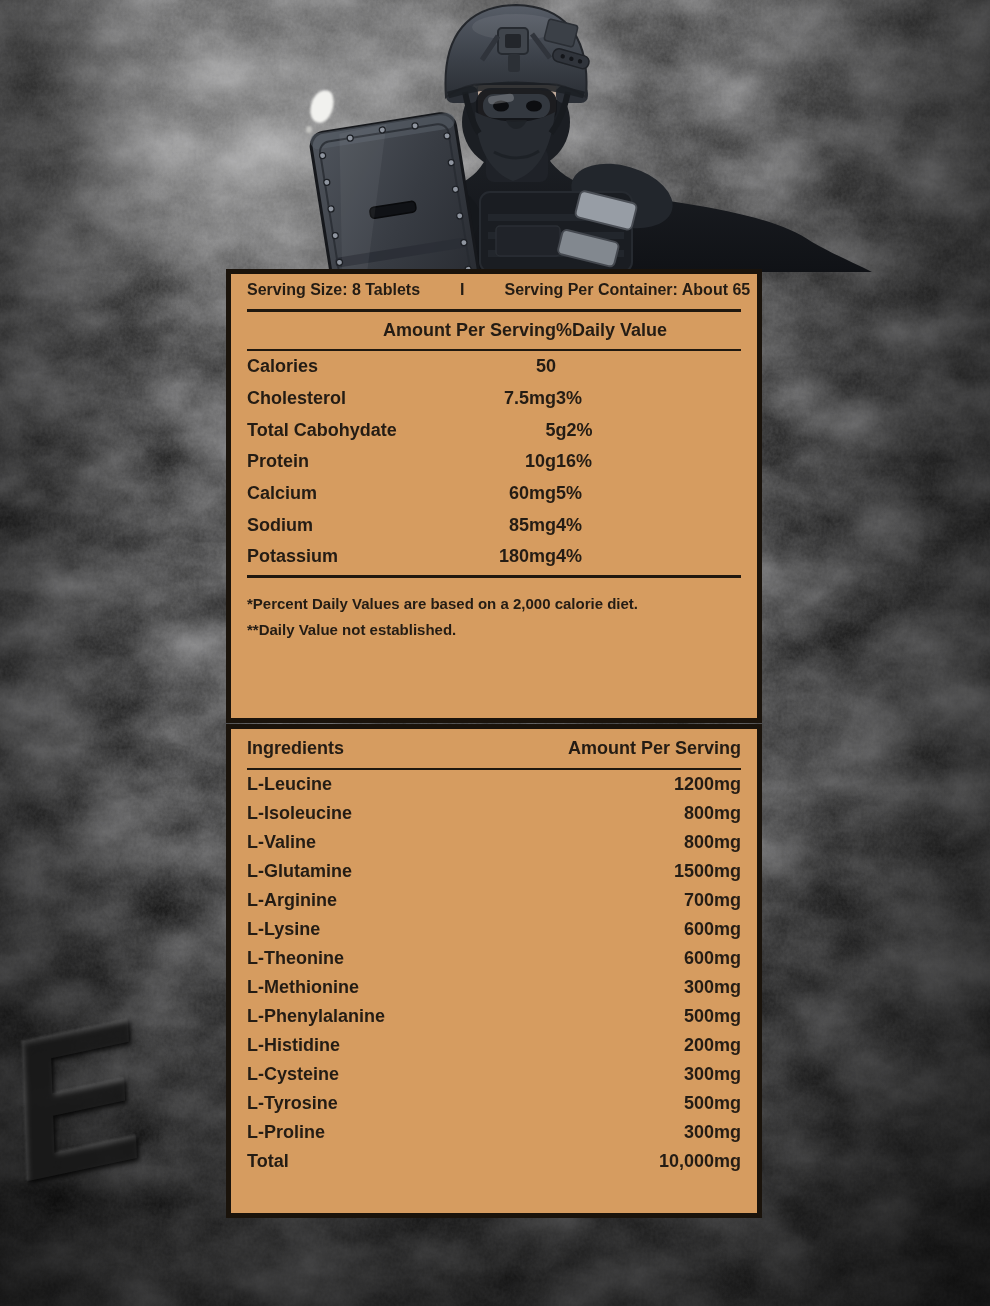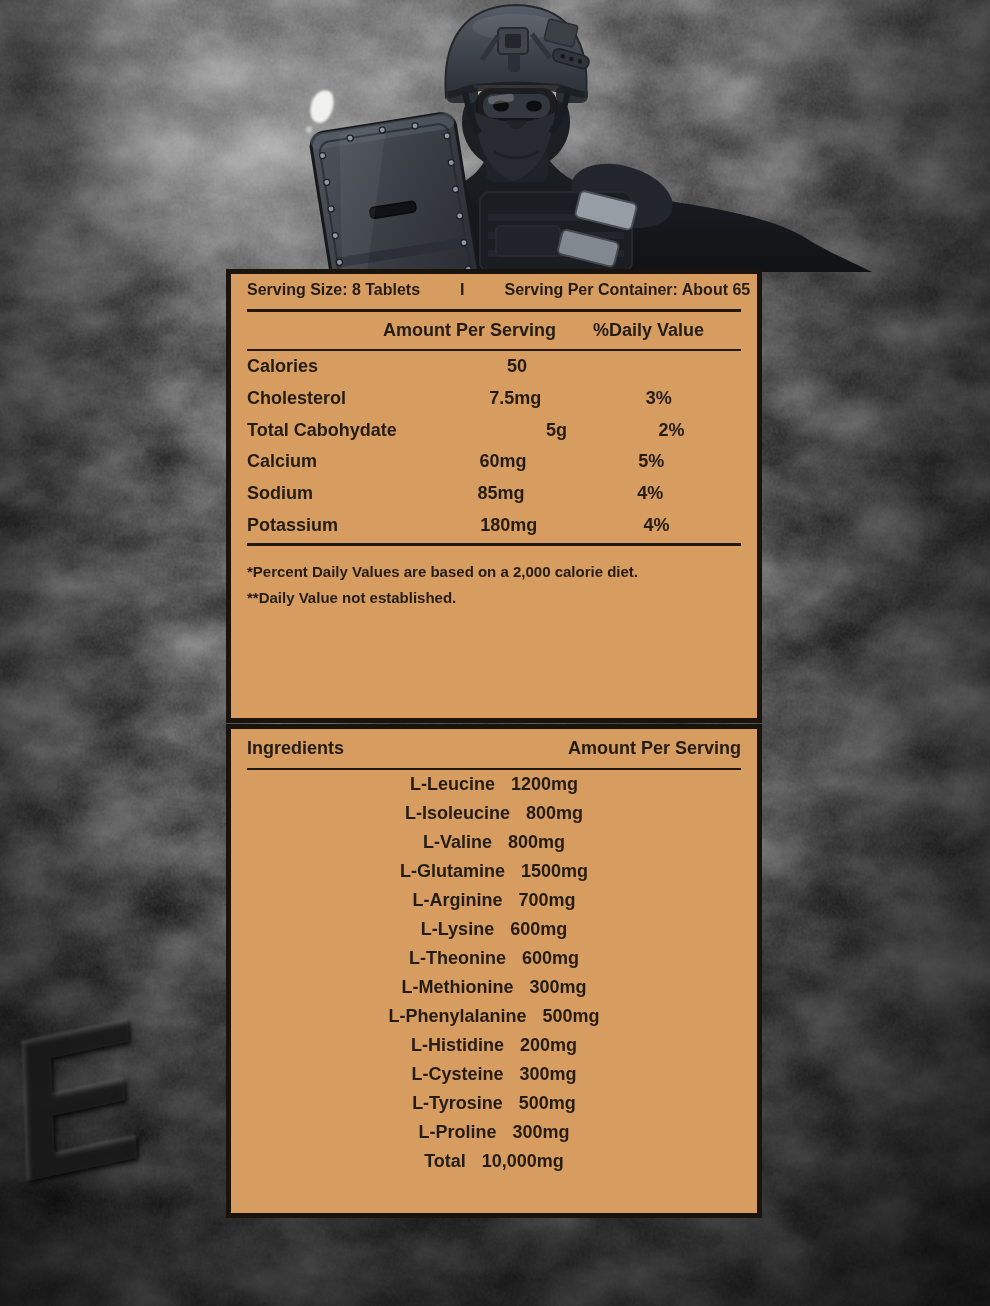--- a/index.html
+++ b/index.html
@@ -91,35 +91,35 @@
   }
   .rule{background:#20180f;}
   .rule.thick{height:3px;margin-top:8px;}
   .rule.thin{height:2px;}
   .hdr-row{
     display:flex;align-items:center;height:37px;
     font-size:18px;font-weight:700;white-space:nowrap;
   }
   .col-name{flex:1;text-align:left;}
   .col-amt{width:180px;text-align:right;}
-  .col-dv{width:185px;text-align:center;}
+  .col-dv{width:185px;text-align:left;}
   .n-row{
     display:flex;align-items:center;height:31.7px;
-    font-size:18px;font-weight:700;white-space:nowrap;gap:35px;
+    font-size:18px;font-weight:700;white-space:nowrap;
   }
   .footnotes{margin-top:13px;}
   .footnotes p{
     font-size:15px;font-weight:700;line-height:26px;white-space:nowrap;
   }
   .hdr-row2{
     display:flex;align-items:center;justify-content:space-between;height:39px;
     font-size:18px;font-weight:700;white-space:nowrap;
   }
   .i-row{
-    display:flex;align-items:center;justify-content:center;height:29px;
+    display:flex;align-items:center;justify-content:space-between;height:29px;
     font-size:18px;font-weight:700;white-space:nowrap;gap:16px;
   }
 </style>
 </head>
 <body>
 
 <svg class="noise-svg" width="990" height="1306" aria-hidden="true">
   <defs>
     <filter id="clouds" x="0" y="0" width="100%" height="100%">
       <feTurbulence type="fractalNoise" baseFrequency="0.011 0.016" numOctaves="5" seed="11" stitchTiles="stitch"></feTurbulence>
@@ -268,20 +268,25 @@
         <span class="col-dv">3%</span>
       </div>
 
       <div class="n-row">
         <span class="col-name">Total Cabohydate</span>
         <span class="col-amt">5g</span>
         <span class="col-dv">2%</span>
       </div>
 
 
+      <div class="n-row">
+        <span class="col-name">Protein</span>
+        <span class="col-amt">10g</span>
+        <span class="col-dv">16%</span>
+      </div>
 
       <div class="n-row">
         <span class="col-name">Calcium</span>
         <span class="col-amt">60mg</span>
         <span class="col-dv">5%</span>
       </div>
 
       <div class="n-row">
         <span class="col-name">Sodium</span>
         <span class="col-amt">85mg</span>

